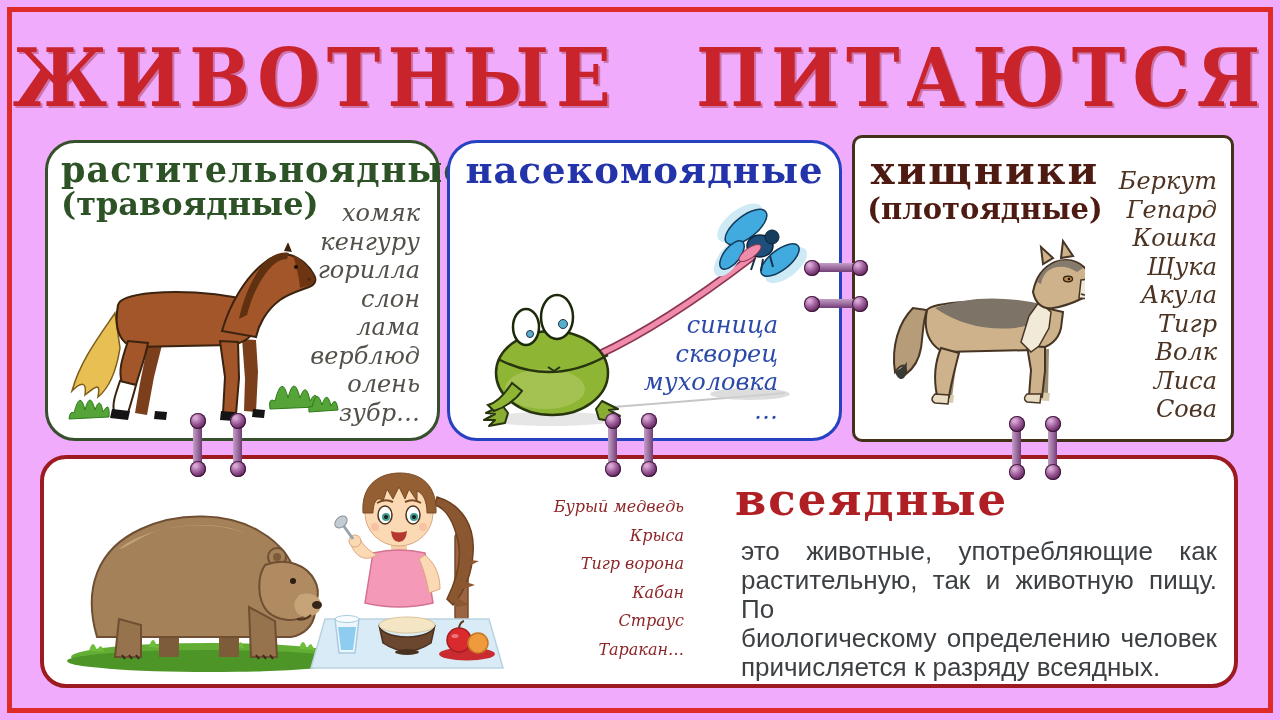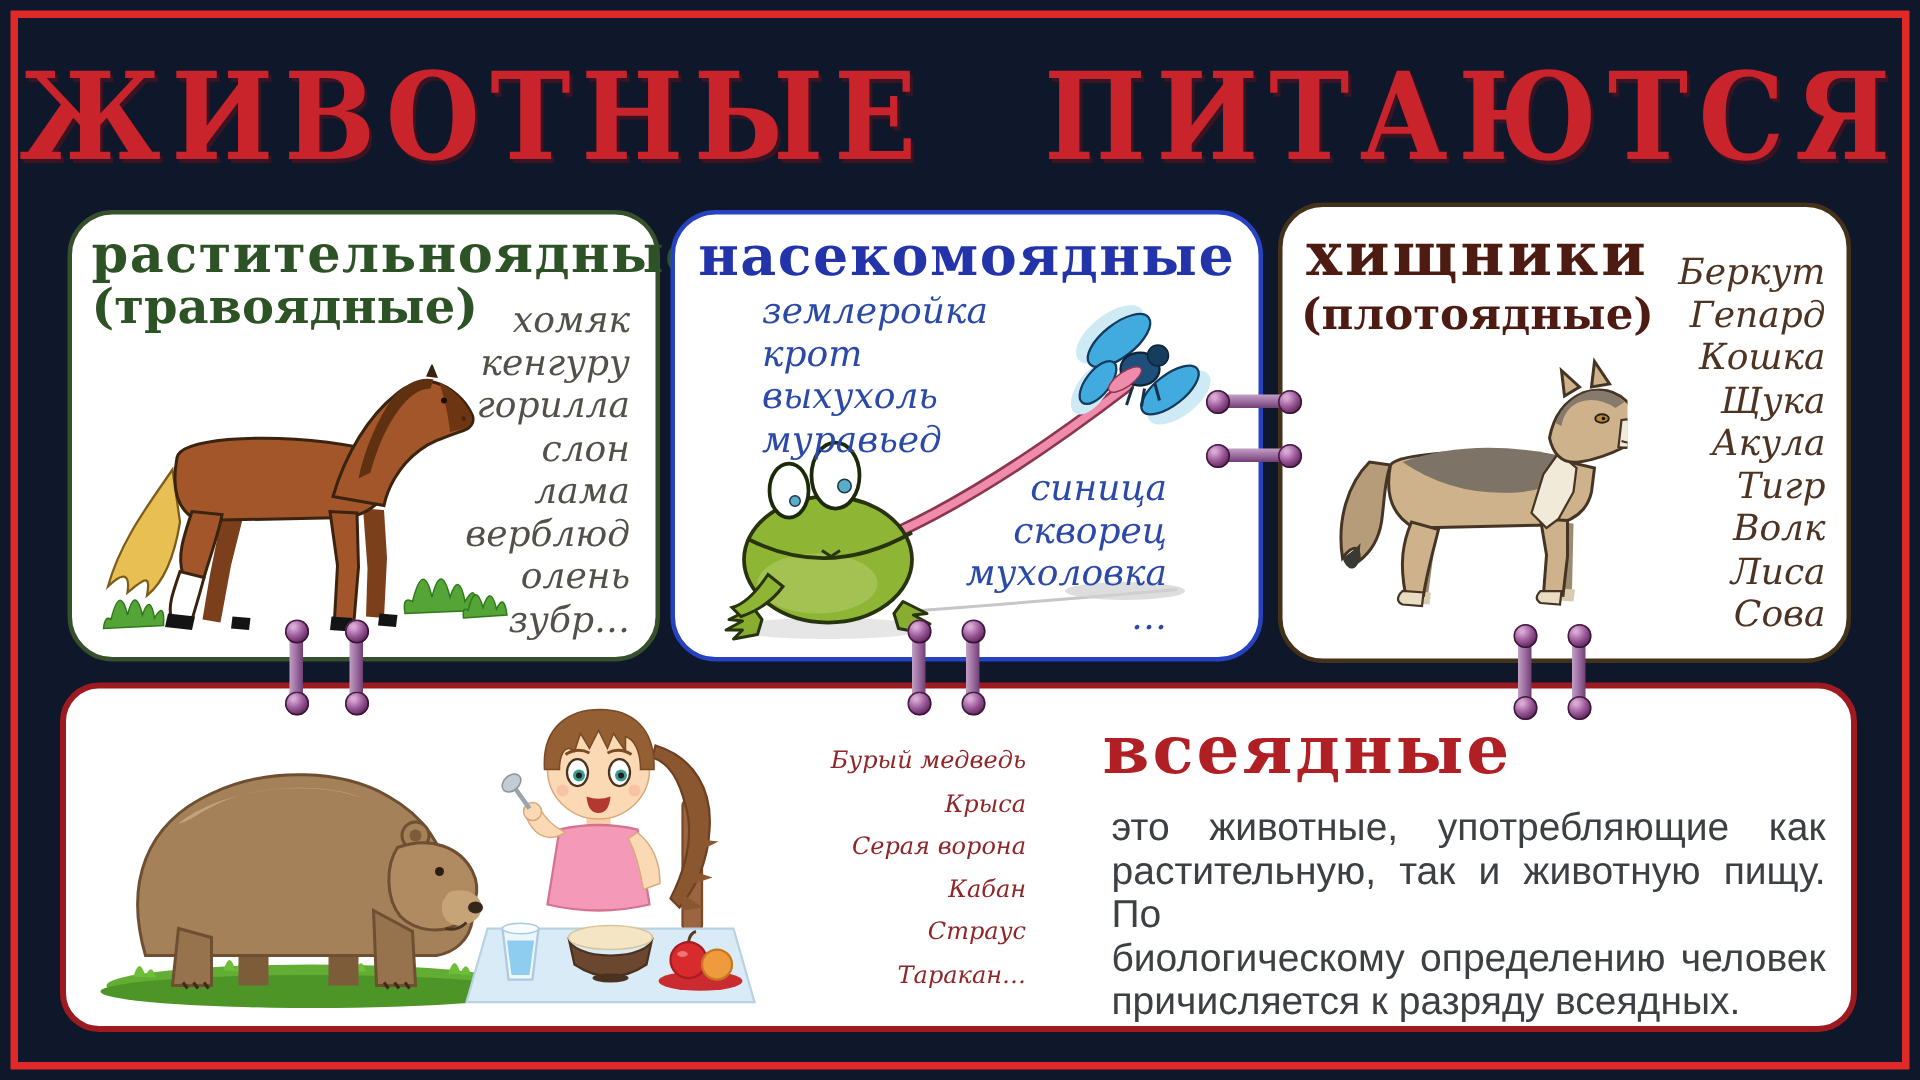--- a/index.html
+++ b/index.html
@@ -1,37 +1,37 @@
 <!DOCTYPE html>
 <html><head>
 <meta charset="utf-8">
 <style>
   html,body { margin:0; padding:0; background:#ffffff; }
   #stage {
-    position:relative; width:1280px; height:720px; background:#0f172a;
+    position:relative; width:1280px; height:720px; background:#f0abfc;
     overflow:hidden; font-family:"DejaVu Serif","Liberation Serif",serif;
   }
   .outer-frame {
     position:absolute; left:7px; top:7px; right:7px; bottom:7px;
     border:5px solid #e02a2a; z-index:0;
   }
   
   #poster-title {
     position:absolute; left:0; right:0; top:30px; margin:0;
     text-align:center; white-space:nowrap;
     font-family:"DejaVu Serif","Liberation Serif",serif;
     font-weight:bold; font-size:72px; letter-spacing:7px; word-spacing:46px;
     color:#c9232b; transform:scaleY(1.12); transform-origin:top center;
     text-shadow:2px 2px 0 rgba(140,15,20,.35);
   }
   
   .box { position:absolute; background:#fff; z-index:1; }
   #box-herb   { left:45px;  top:140px; width:389px;  height:295px; border:3px solid #35502b; border-radius:30px; }
   #box-insect { left:447px; top:140px; width:389px;  height:295px; border:3px solid #2742c1; border-radius:30px; }
-  #box-pred   { left:852px; top:135px; width:376px;  height:301px; border:3px solid #43311a; border-radius:30px; }
+  #box-pred   { left:852px; top:135px; width:376px;  height:301px; border:3px solid #43311a; border-radius:10px; }
   #box-omni   { left:40px;  top:455px; width:1190px; height:225px; border:4px solid #9d1b20; border-radius:26px; }
 
   .hdr-main { font-weight:bold; line-height:1; }
   .hdr-sub  { font-weight:bold; line-height:1; }
 
   #box-herb .hdr { position:absolute; left:13px; top:9px; }
   #box-herb .hdr-main { font-size:35px; color:#2d5226; letter-spacing:1px; }
   #box-herb .hdr-sub  { font-size:32px; color:#2d5226; margin-top:1px; }
 
   #box-insect .hdr { position:absolute; left:0; right:0; top:9px; text-align:center; }
@@ -170,26 +170,20 @@
         <ellipse cx="95" cy="246" rx="40" ry="20" fill="#a8c55a" opacity="0.8"></ellipse>
         <path d="M62,240 C54,252 46,260 38,262 L44,268 C56,264 66,256 72,248 Z" fill="#8fb535" stroke="#27340e" stroke-width="2"></path>
         <path d="M48,216 Q102,244 158,212" stroke="#27340e" stroke-width="2.5" fill="none"></path>
         <path d="M98,224 l6,4 6,-4" stroke="#27340e" stroke-width="2" fill="none"></path>
         <ellipse cx="76" cy="184" rx="13" ry="18" fill="#ffffff" stroke="#1c2a0a" stroke-width="2.5"></ellipse>
         <ellipse cx="107" cy="174" rx="16" ry="22" fill="#ffffff" stroke="#1c2a0a" stroke-width="2.5"></ellipse>
         <circle cx="80" cy="191" r="3.5" fill="#57aecb" stroke="#223344" stroke-width="1"></circle>
         <circle cx="113" cy="181" r="4.5" fill="#57aecb" stroke="#223344" stroke-width="1"></circle>
       </g>
     </svg>
-    <div class="animal-list" id="insect-mammals">
-        <div class="line">землеройка</div>
-        <div class="line">крот</div>
-        <div class="line">выхухоль</div>
-        <div class="line">муравьед</div>
-      </div>
     <div class="animal-list" id="insect-birds">
         <div class="line">синица</div>
         <div class="line">скворец</div>
         <div class="line">мухоловка</div>
         <div class="line">…</div>
       </div>
   </section>
 
   <section class="box" id="box-pred">
     <div class="hdr">
@@ -233,21 +227,21 @@
     </svg>
   </section>
 
   <section class="box" id="box-omni">
     <div class="hdr">
       <div class="hdr-main">всеядные</div>
     </div>
     <div class="animal-list" id="omni-list">
         <div class="line">Бурый медведь</div>
         <div class="line">Крыса</div>
-        <div class="line">Серая ворона</div>
+        <div class="line">Тигр ворона</div>
         <div class="line">Кабан</div>
         <div class="line">Страус</div>
         <div class="line">Таракан…</div>
       </div>
     <div id="omni-para" class="para">
         <div class="line">это животные, употребляющие как</div>
         <div class="line">растительную, так и животную пищу. По</div>
         <div class="line">биологическому определению человек</div>
         <div class="line">причисляется к разряду всеядных.</div>
       </div>

